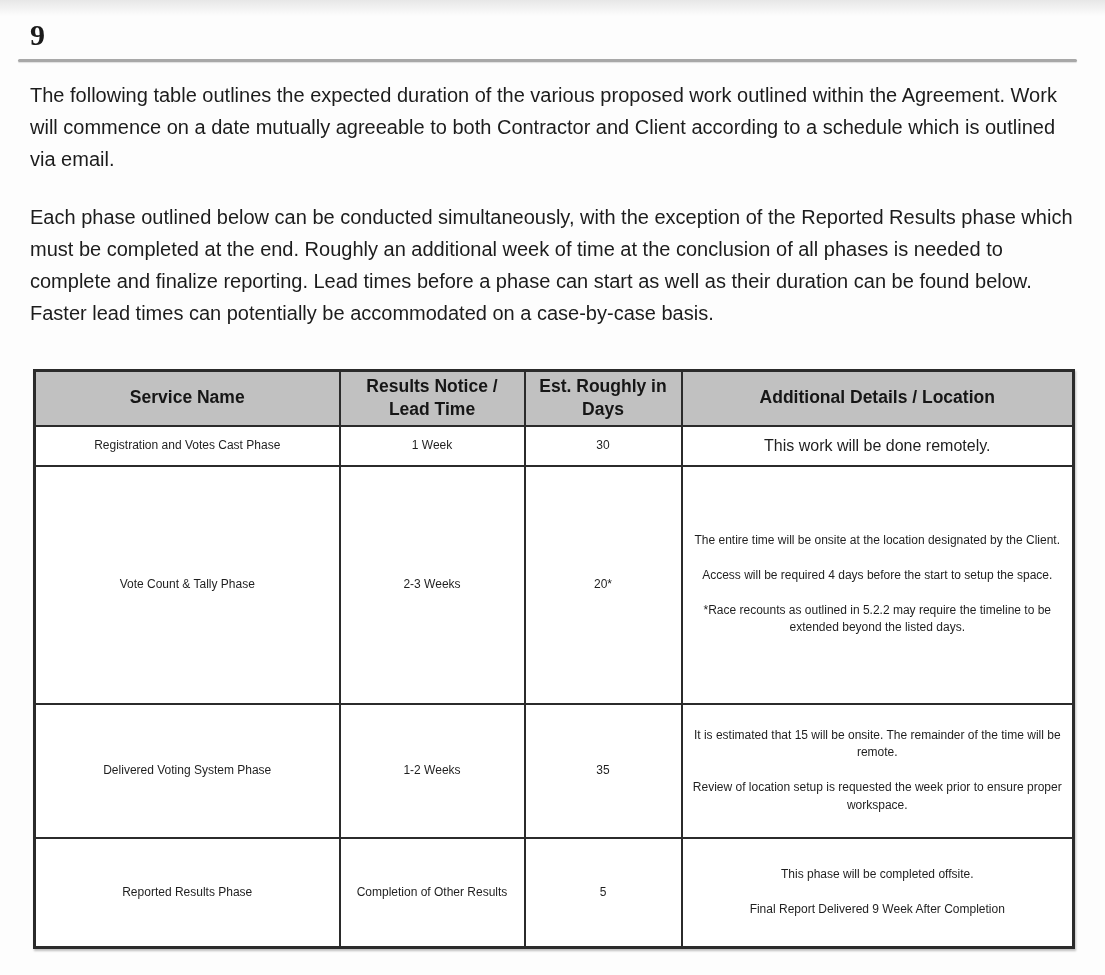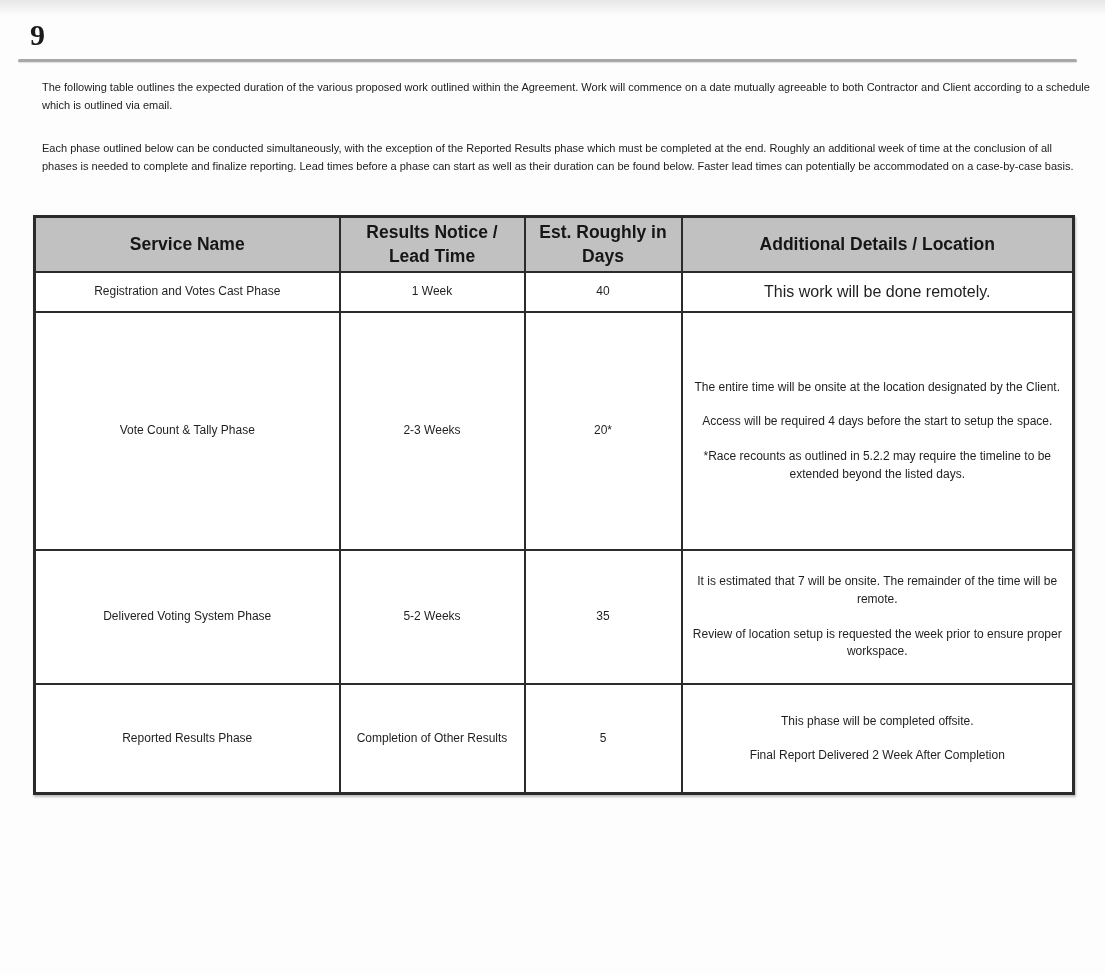--- a/index.html
+++ b/index.html
@@ -38,23 +38,23 @@
     height: 3px;
     background: #a8a8a8;
     margin: 7px 0 0 -12px;
     width: 1059px;
     border-radius: 2px;
     box-shadow: 0 1px 1px rgba(0,0,0,0.12);
   }
 
   
   .para {
-    font-size: 11px;
+    font-size: 20px;
     line-height: 1.6;
-    margin: 17px 0 0 12px;
+    margin: 17px 0 0 0;
     width: 1048px;
     color: #1c1c1c;
   }
   .para + .para { margin-top: 26px; }
 
   
   table.schedule {
     margin-top: 40px;
     margin-left: 3px;
     border-collapse: collapse;
@@ -123,45 +123,45 @@
         <th>Service Name</th>
         <th>Results Notice / Lead Time</th>
         <th>Est. Roughly in Days</th>
         <th>Additional Details / Location</th>
       </tr>
     </thead>
     <tbody>
       <tr class="row-1">
         <td>Registration and Votes Cast Phase</td>
         <td>1 Week</td>
-        <td>40</td>
+        <td>30</td>
         <td class="details">This work will be done remotely.</td>
       </tr>
       <tr class="row-2">
         <td>Vote Count &amp; Tally Phase</td>
         <td>2-3 Weeks</td>
         <td>20*</td>
         <td class="details">The entire time will be onsite at the location designated by the Client.
 
 Access will be required 4 days before the start to setup the space.
 
 *Race recounts as outlined in 5.2.2 may require the timeline to be extended beyond the listed days.</td>
       </tr>
       <tr class="row-3">
         <td>Delivered Voting System Phase</td>
-        <td>5-2 Weeks</td>
+        <td>1-2 Weeks</td>
         <td>35</td>
-        <td class="details">It is estimated that 7 will be onsite. The remainder of the time will be remote.
+        <td class="details">It is estimated that 15 will be onsite. The remainder of the time will be remote.
 
 Review of location setup is requested the week prior to ensure proper workspace.</td>
       </tr>
       <tr class="row-4">
         <td>Reported Results Phase</td>
         <td>Completion of Other Results</td>
         <td>5</td>
         <td class="details">This phase will be completed offsite.
 
-Final Report Delivered 2 Week After Completion</td>
+Final Report Delivered 9 Week After Completion</td>
       </tr>
     </tbody>
   </table>
 
 </div>
 
 </body></html>

